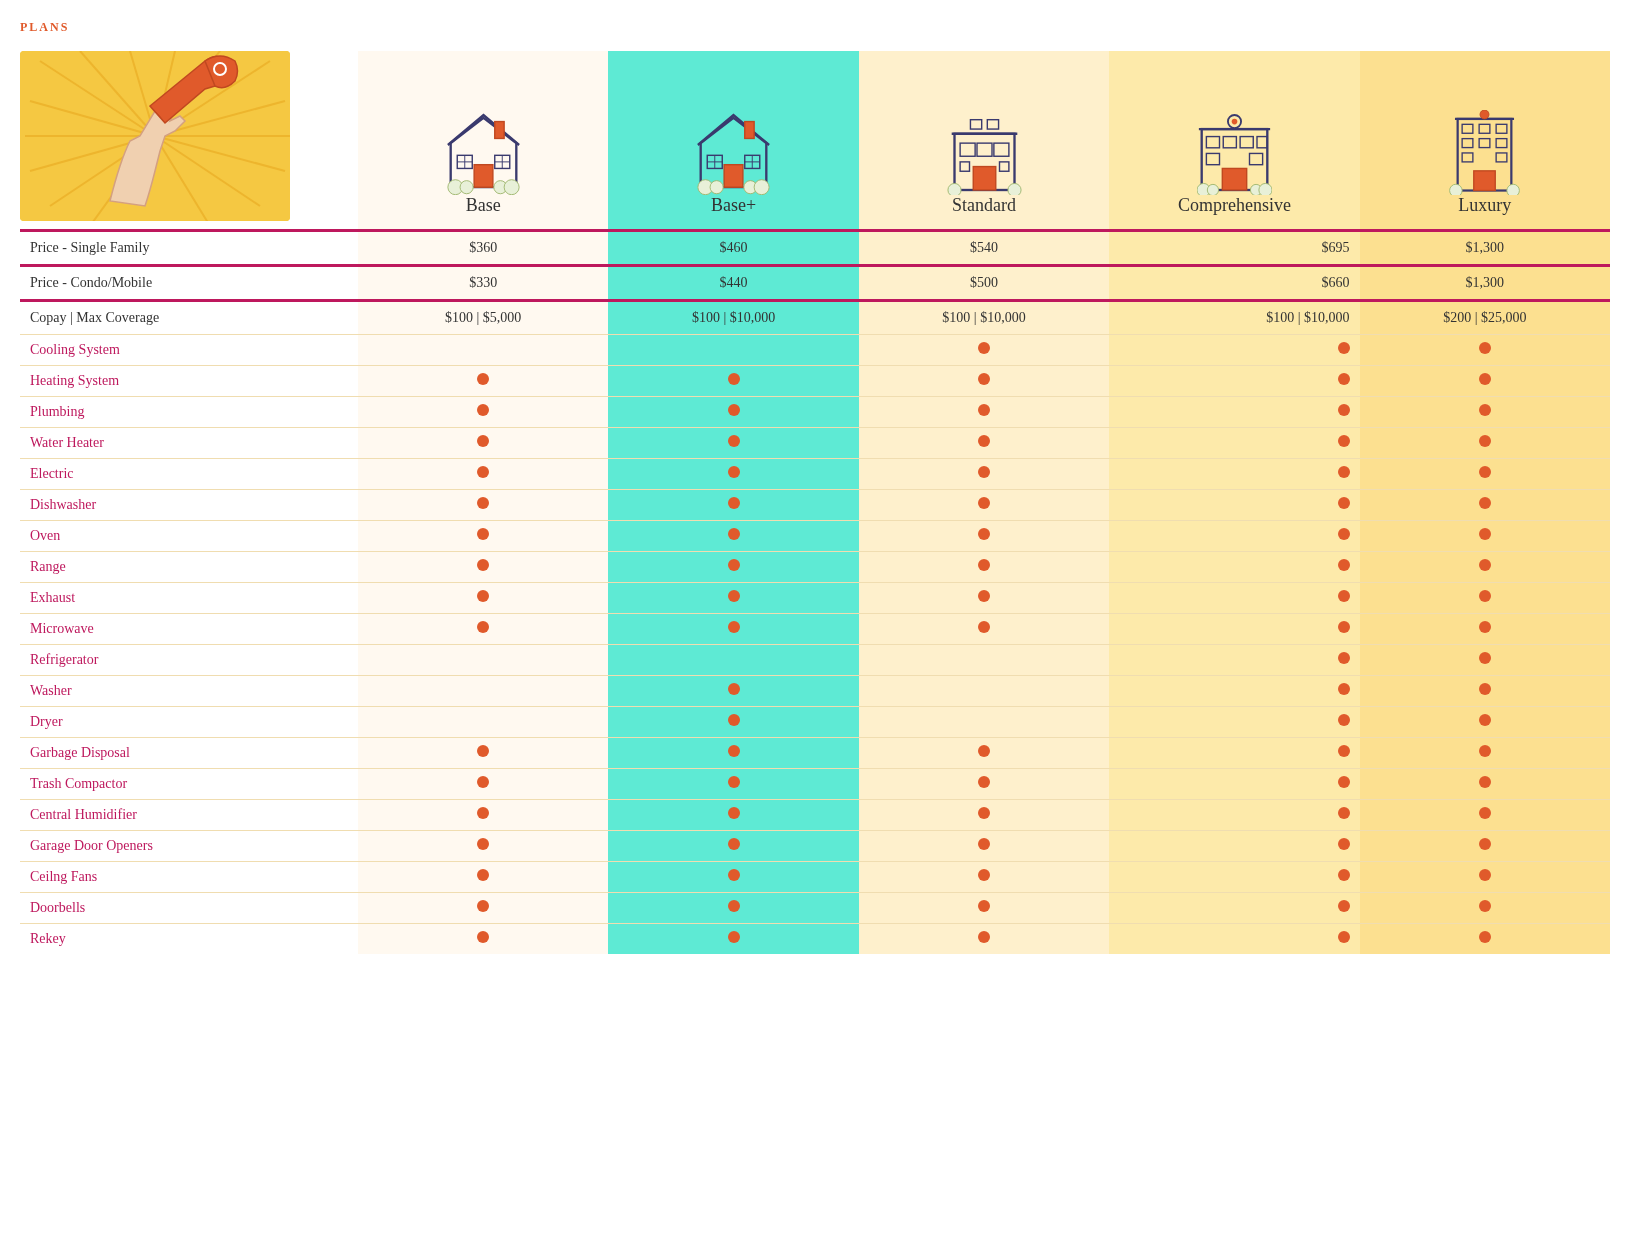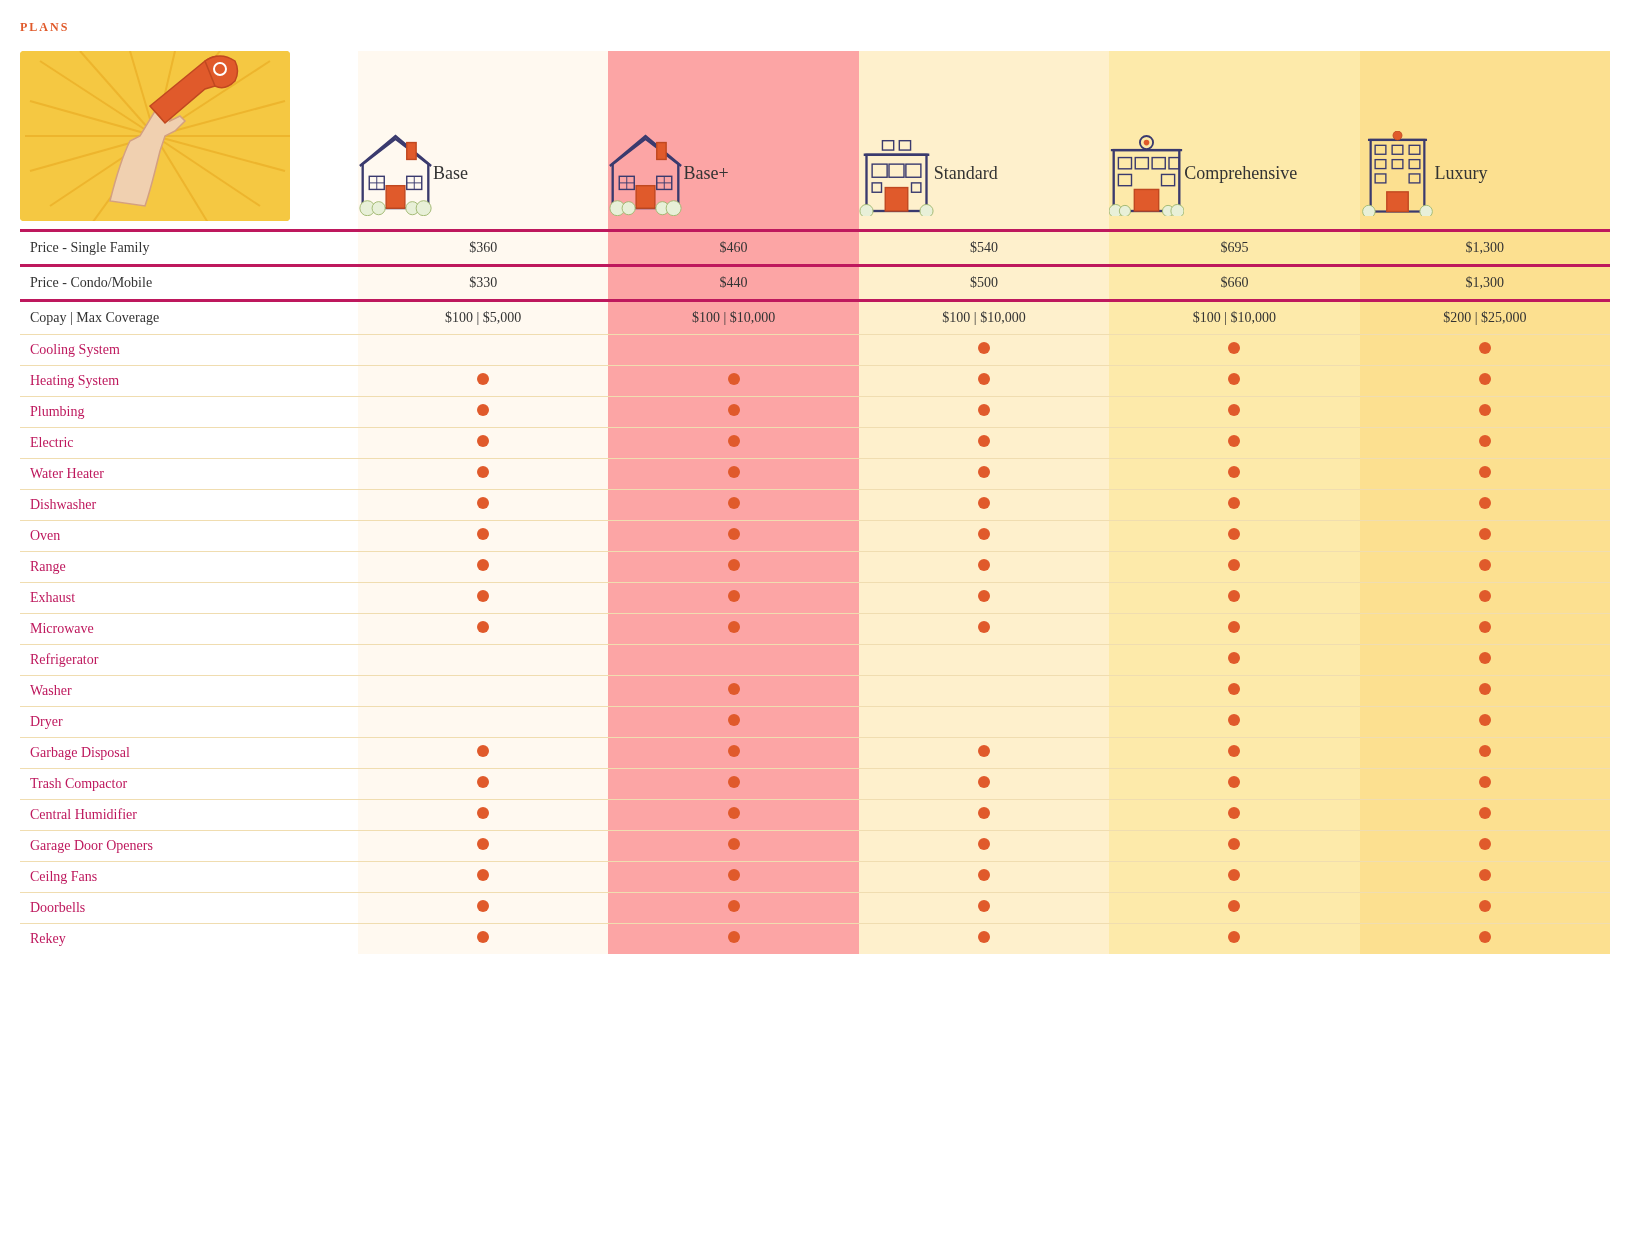--- a/index.html
+++ b/index.html
@@ -33,20 +33,21 @@
       font-weight: normal;
       font-size: 18px;
       color: #333;
     }
     .header-row th:first-child {
       text-align: left;
     }
     
     .plan-icon-cell {
       display: flex;
+      flex-direction: column;
       align-items: center;
       padding-bottom: 5px;
     }
     
     .hero-cell {
       background: #f5c842;
       border-radius: 4px;
       width: 270px;
       height: 170px;
       position: relative;
@@ -88,23 +89,23 @@
     }
     .dot {
       display: inline-block;
       width: 12px;
       height: 12px;
       background-color: #e05a2b;
       border-radius: 50%;
     }
     
     .col-base { background: #fff9f0; }
-    .col-baseplus { background: #fca5a5; }
+    .col-baseplus { background: #5eead4; }
     .col-standard { background: #fef0cc; }
-    .col-comprehensive { background: #fdeaaa; }
+    .col-comprehensive { background: #fdeaaa; text-align: right; }
     .col-luxury { background: #fce090; }
     
     .col-label { width: 220px; }
     .col-plan { width: 200px; }
     
     .house-svg { width: 75px; height: 85px; }
   </style>
 </head>
 <body>
 
@@ -343,29 +344,29 @@
       </tr>
       <tr class="feature-row">
         <td>Plumbing</td>
         <td class="dot-cell col-base"><span class="dot"></span></td>
         <td class="dot-cell col-baseplus"><span class="dot"></span></td>
         <td class="dot-cell col-standard"><span class="dot"></span></td>
         <td class="dot-cell col-comprehensive"><span class="dot"></span></td>
         <td class="dot-cell col-luxury"><span class="dot"></span></td>
       </tr>
       <tr class="feature-row">
+        <td>Water Heater</td>
+        <td class="dot-cell col-base"><span class="dot"></span></td>
+        <td class="dot-cell col-baseplus"><span class="dot"></span></td>
+        <td class="dot-cell col-standard"><span class="dot"></span></td>
+        <td class="dot-cell col-comprehensive"><span class="dot"></span></td>
+        <td class="dot-cell col-luxury"><span class="dot"></span></td>
+      </tr>
+      <tr class="feature-row">
         <td>Electric</td>
-        <td class="dot-cell col-base"><span class="dot"></span></td>
-        <td class="dot-cell col-baseplus"><span class="dot"></span></td>
-        <td class="dot-cell col-standard"><span class="dot"></span></td>
-        <td class="dot-cell col-comprehensive"><span class="dot"></span></td>
-        <td class="dot-cell col-luxury"><span class="dot"></span></td>
-      </tr>
-      <tr class="feature-row">
-        <td>Water Heater</td>
         <td class="dot-cell col-base"><span class="dot"></span></td>
         <td class="dot-cell col-baseplus"><span class="dot"></span></td>
         <td class="dot-cell col-standard"><span class="dot"></span></td>
         <td class="dot-cell col-comprehensive"><span class="dot"></span></td>
         <td class="dot-cell col-luxury"><span class="dot"></span></td>
       </tr>
       <tr class="feature-row">
         <td>Dishwasher</td>
         <td class="dot-cell col-base"><span class="dot"></span></td>
         <td class="dot-cell col-baseplus"><span class="dot"></span></td>

